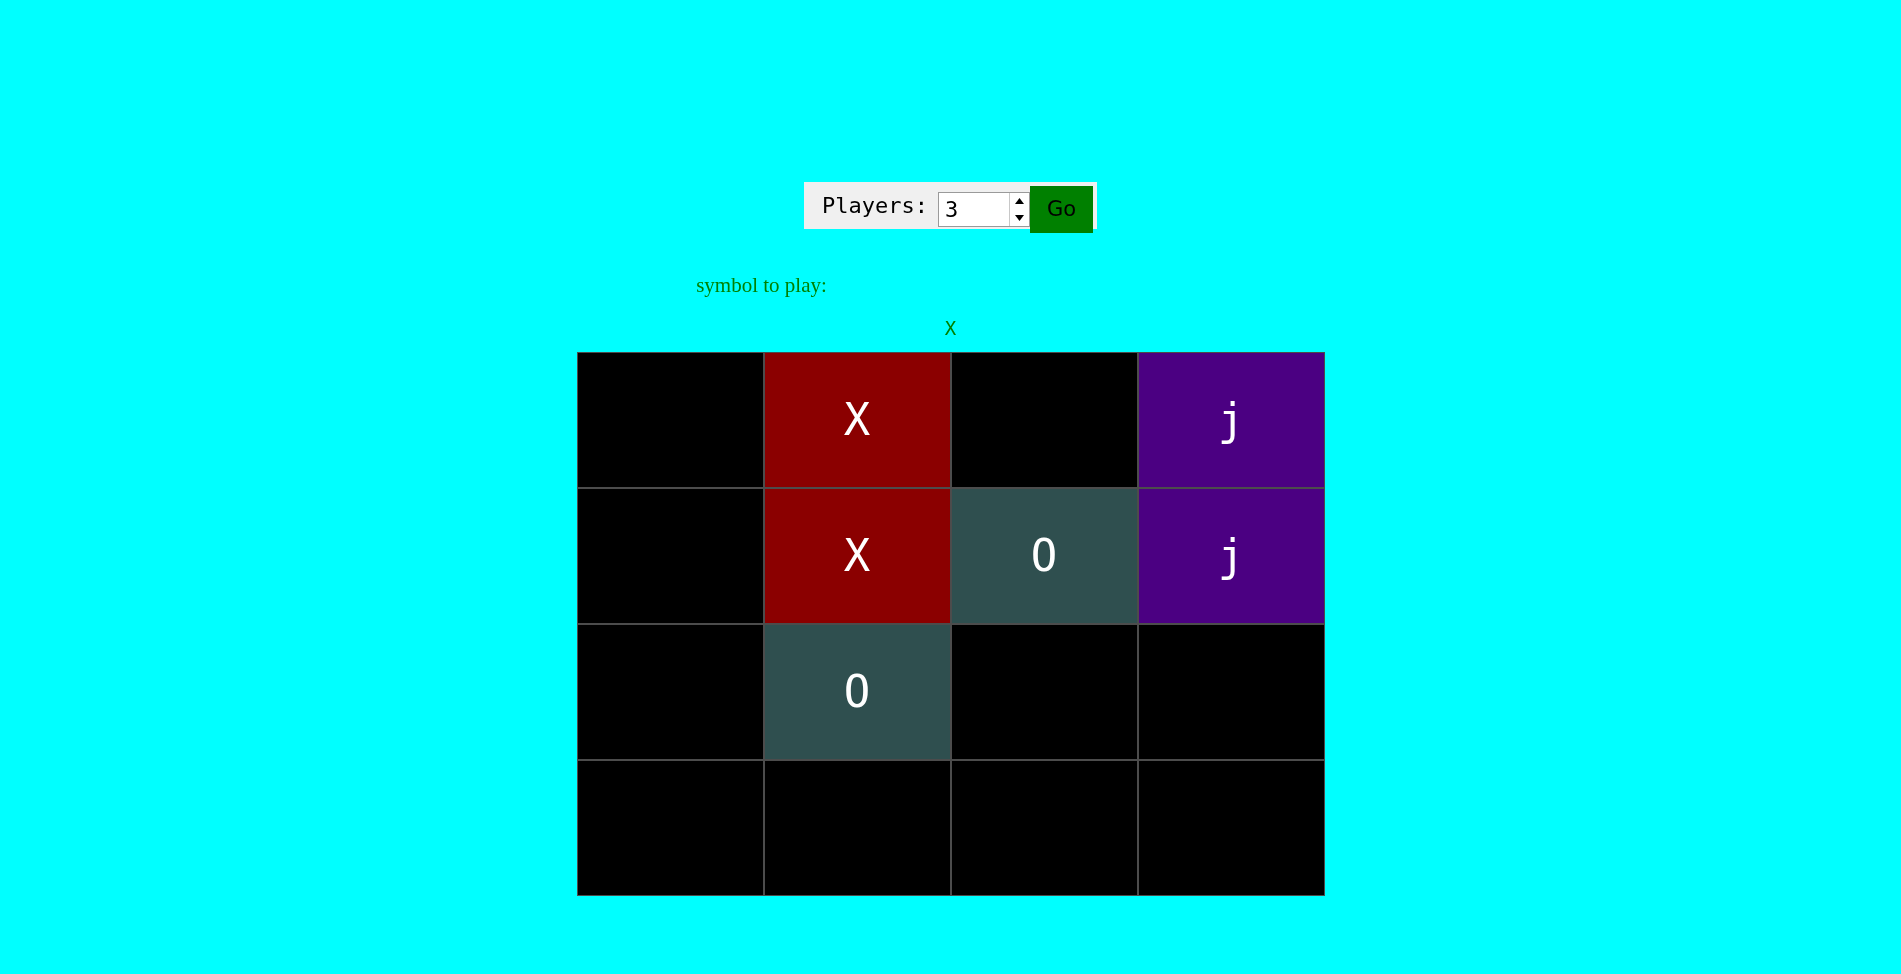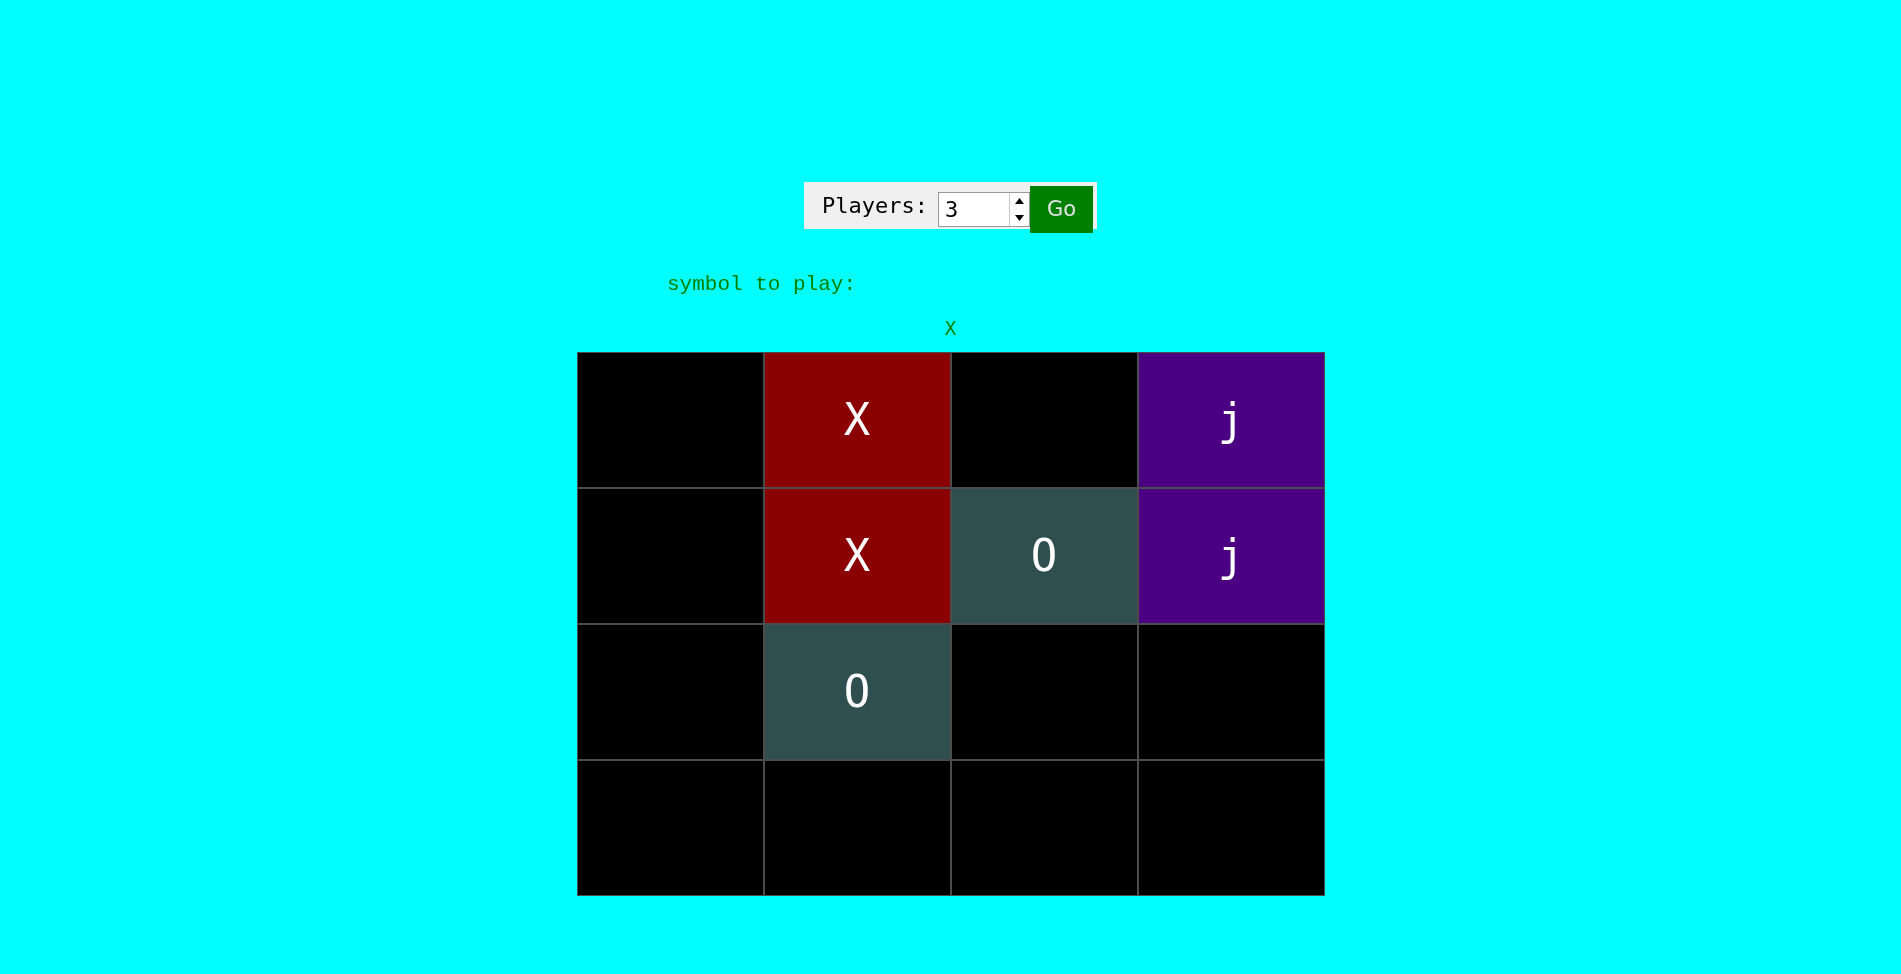--- a/index.html
+++ b/index.html
@@ -99,40 +99,40 @@
   .spin-arrow {
     flex: 1;
     display: flex;
     align-items: center;
     justify-content: center;
     background: #FFFFFF;
   }
   .spin-arrow svg { display: block; }
   .go-button {
     background: #008000;
-    color: #e5e5e5;
+    color: #000000;
     border: none;
     font-family: "DejaVu Sans", sans-serif;
     font-size: 21px;
     padding: 0 17px;
     cursor: pointer;
     line-height: 47px;
     display: block;
     height: 47px;
   }
 
   
   .symbol-label {
     position: absolute;
     top: 272px;
     left: 0;
     width: 1523px;
     text-align: center;
     color: #008000;
-    font-family: Liberation Mono, monospace;
+    font-family: Liberation Serif, serif;
     font-size: 21px;
     line-height: 26px;
   }
   .symbol-value {
     position: absolute;
     top: 316px;
     left: 0;
     width: 1901px;
     text-align: center;
     color: #008000;

